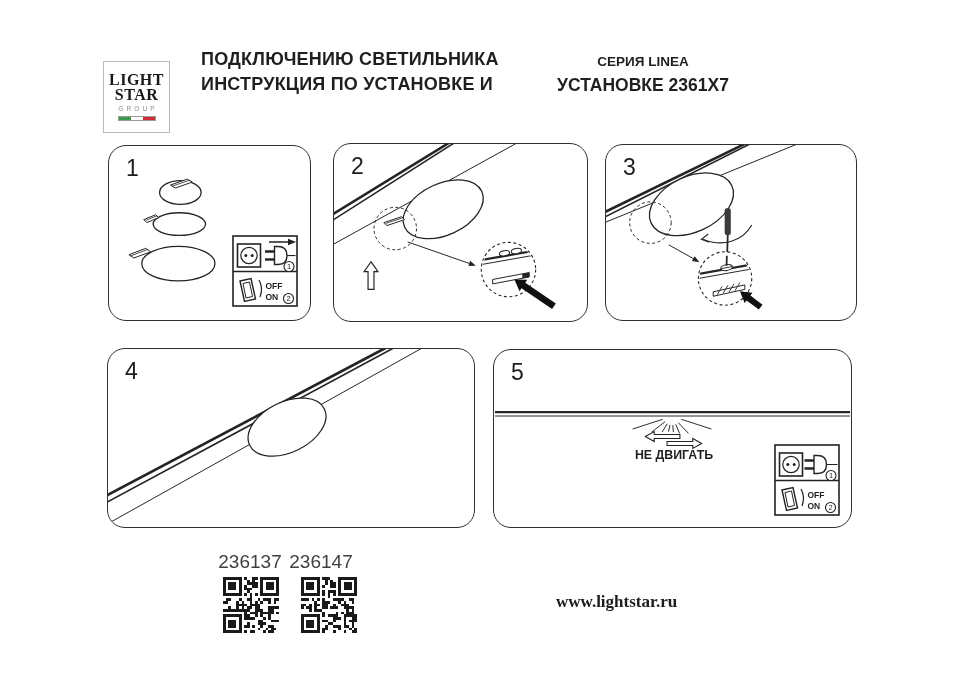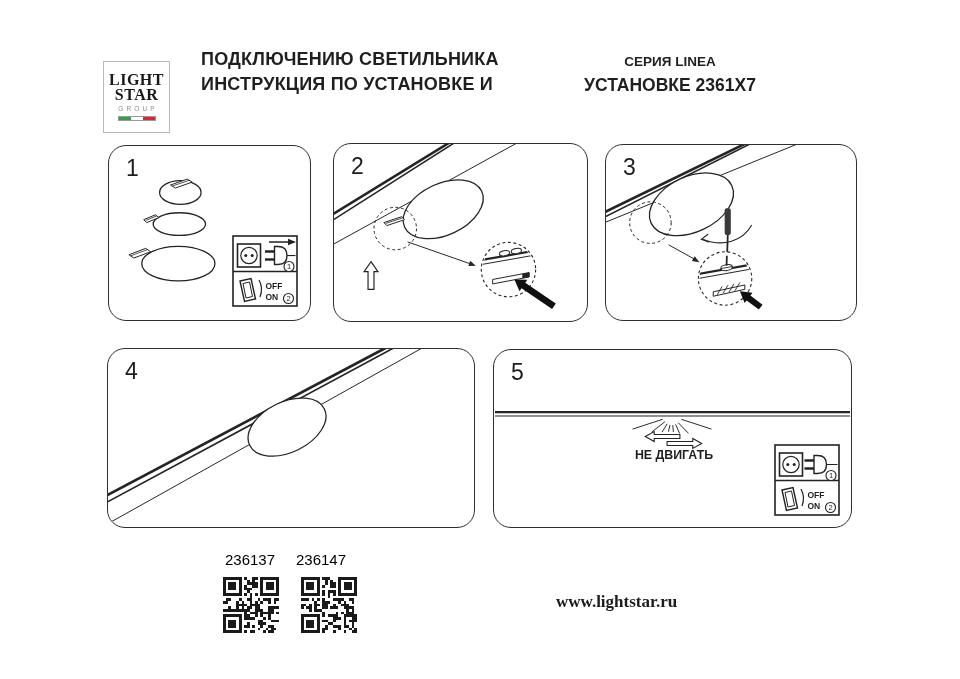--- a/index.html
+++ b/index.html
@@ -11,36 +11,36 @@
   
   .logo-box{
     left:103px;top:61px;width:65px;height:70px;border:1px solid #b9b9b9;
     display:flex;flex-direction:column;align-items:center;justify-content:center;background:#fff;
   }
   .logo-word{font-family:"Liberation Serif",serif;font-weight:700;font-size:16px;line-height:14.5px;letter-spacing:.5px;color:#191919;}
   .logo-group{font-size:6.5px;letter-spacing:3.1px;color:#8e8e8e;margin:3px 0 4px 3px;}
   .flag{width:38px;height:5px;border:1px solid #9a9a9a;display:flex;box-sizing:border-box;}
   .flag span{flex:1;height:100%;}
   .doc-title{left:201px;top:47px;font-size:18px;font-weight:700;line-height:25px;letter-spacing:.2px;color:#1f1f1f;}
-  .series-wrap{left:578px;top:54px;width:184px;text-align:center;color:#1f1f1f;}
+  .series-wrap{left:551px;top:54px;width:184px;text-align:center;color:#1f1f1f;}
   .series-line{font-size:13.5px;font-weight:700;}
   .articles-line{font-size:17.5px;font-weight:700;margin-top:6px;}
   
   .panel{border:1.4px solid #2f2f2f;border-radius:18px;background:#fff;overflow:hidden;box-sizing:border-box;}
   .panel-num{position:absolute;left:17px;top:9px;font-size:23px;font-weight:400;color:#1c1c1c;}
   .p1{left:108px;top:145px;width:203px;height:176px;}
   .p2{left:333px;top:143px;width:255px;height:179px;}
   .p3{left:605px;top:144px;width:252px;height:177px;}
   .p4{left:107px;top:348px;width:368px;height:180px;}
   .p5{left:493px;top:349px;width:359px;height:179px;}
   svg.art{position:absolute;left:0;top:0;width:100%;height:100%;}
   svg text{font-family:"Liberation Sans",sans-serif;fill:#1f1f1f;}
   .badge{position:absolute;}
   
-  .qr-label{top:551px;width:70px;text-align:center;font-size:15px;color:#000000;}
+  .qr-label{top:551px;width:70px;text-align:center;font-size:19px;color:#404040;}
   .qr{top:577px;width:56px;height:56px;}
   .website{left:556px;top:592px;width:220px;font-size:17px;font-weight:700;color:#1c1c1c;font-family:Liberation Serif, serif;}
 </style>
 </head>
 <body>
 
 <div class="abs logo-box">
   <div class="logo-word">LIGHT</div>
   <div class="logo-word">STAR</div>
   <div class="logo-group">GROUP</div>

